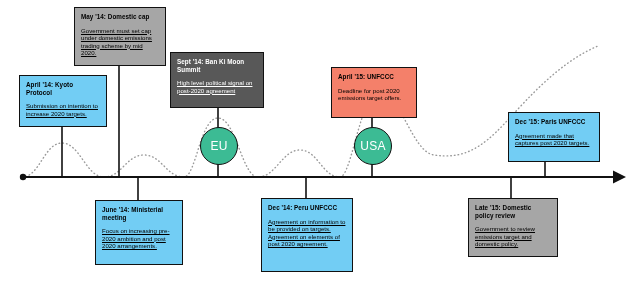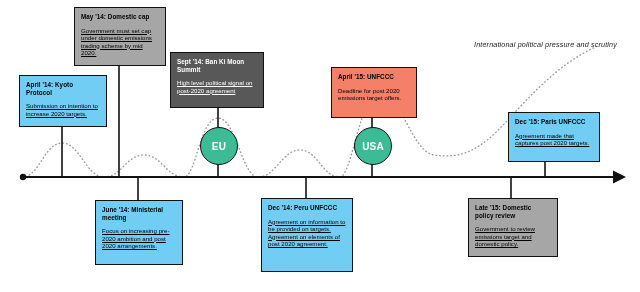--- a/index.html
+++ b/index.html
@@ -69,22 +69,22 @@
   .marker {
     position: absolute;
     width: 36px;
     height: 36px;
     border-radius: 50%;
     background: #3cbb94;
     border: 1.4px solid #111111;
     display: flex;
     align-items: center;
     justify-content: center;
-    font-size: 10px;
-    font-weight: bold;
+    font-size: 12px;
+    font-weight: normal;
     color: #ffffff;
     letter-spacing: 0.2px;
   }
 
   
   .curve-label {
     position: absolute;
     font-style: italic;
     font-size: 7.2px;
     color: #222222;
@@ -165,15 +165,14 @@
     <span class="note-body">Government to review emissions target and domestic policy.</span>
   </div>
 
   <div class="marker" style="left:200px; top:127px;">
     <span>EU</span>
   </div>
   <div class="marker" style="left:354px; top:127px;justify-content:center;">
     <span>USA</span>
   </div>
 
-  <div class="curve-label" style="left:474px; top:40px;">International political pressure and scrutiny</div>
 
 </div>
 
 </body></html>

